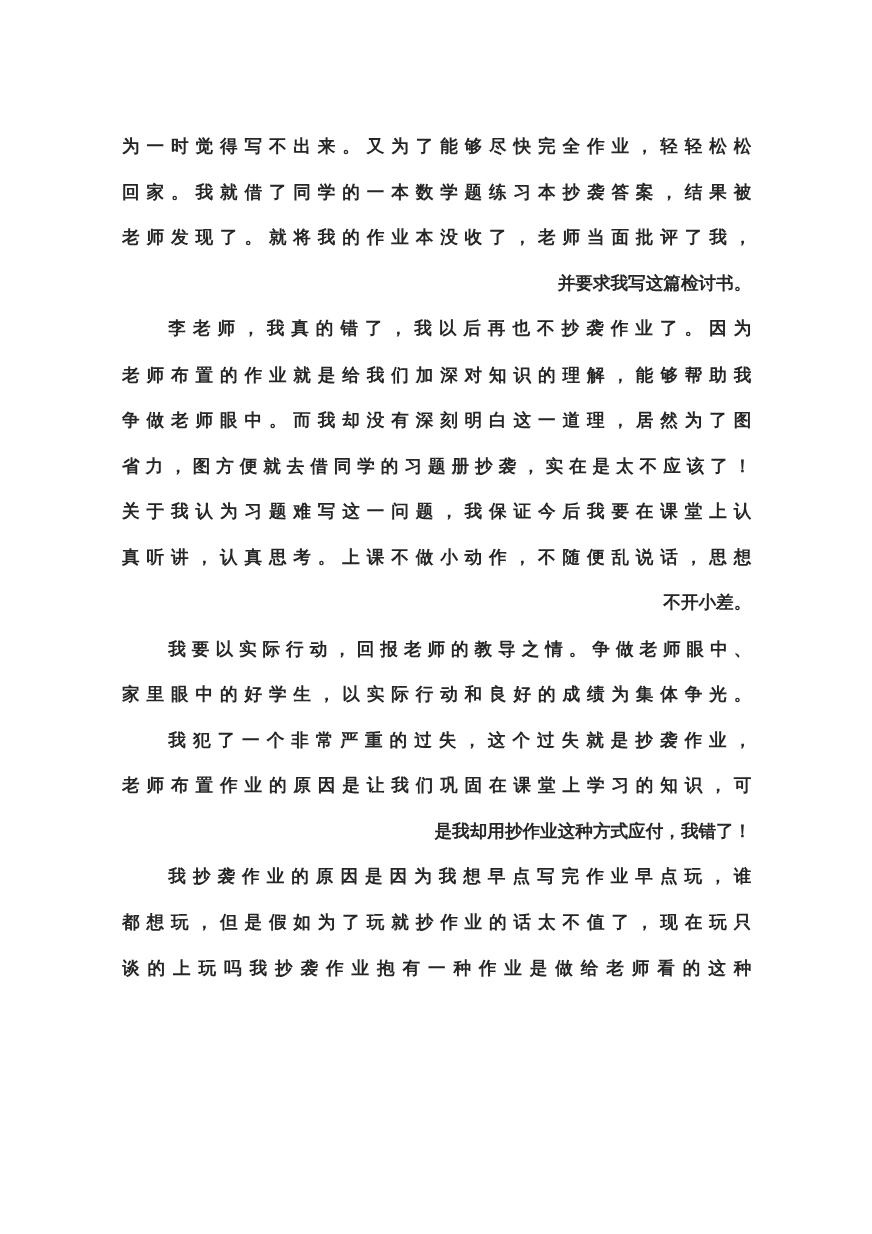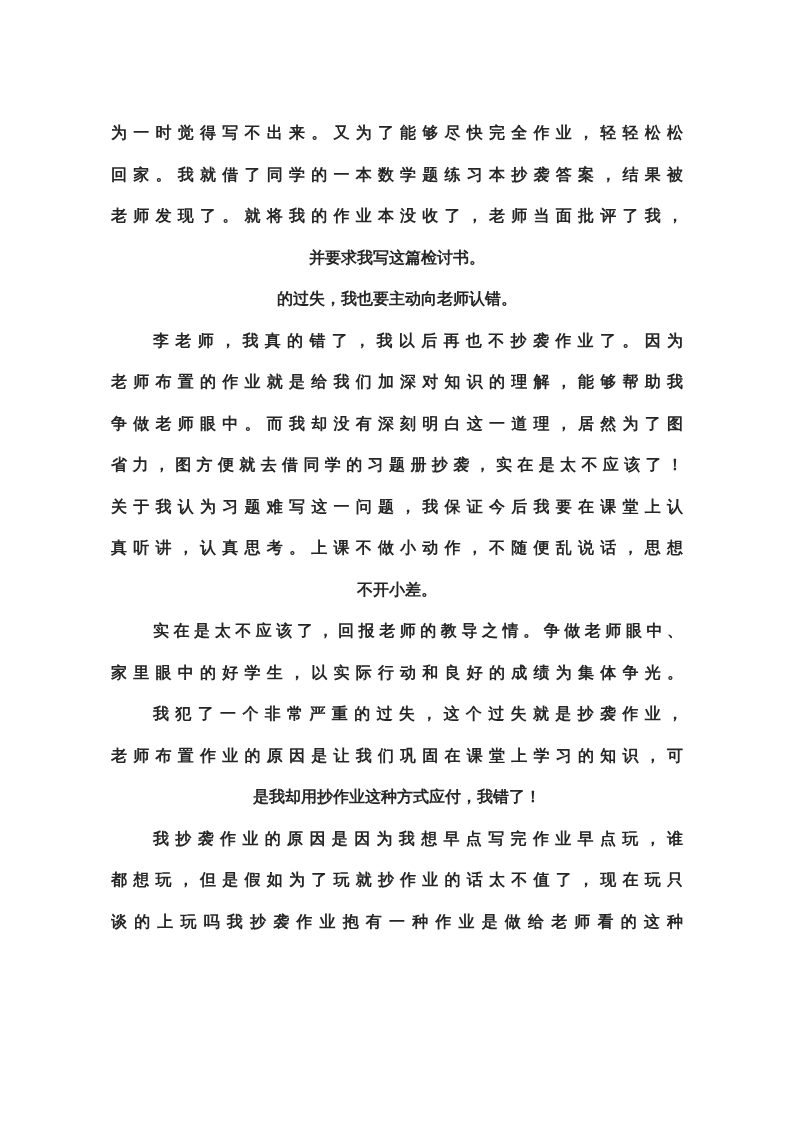--- a/index.html
+++ b/index.html
@@ -28,48 +28,47 @@
     top: 112px;
     width: 572px;
     font-size: 16px;
     line-height: 41.5px;
     color: #262626;
     font-weight: 700;
   }
   .line {
     height: 41.5px;
     overflow: hidden;
-    text-align: center;
+    text-align: right;
   }
   .line.j {
     text-align: justify;
     text-align-last: justify;
   }
   .line.ind {
     text-indent: 42px;
   }
 </style>
 </head>
 <body>
 
 <div class="page" style="background: rgb(255, 255, 255);">
   <div class="text-body" style="color: rgb(38, 38, 38);">
       <div class="line j">为一时觉得写不出来。又为了能够尽快完全作业，轻轻松松</div>
       <div class="line j">回家。我就借了同学的一本数学题练习本抄袭答案，结果被</div>
       <div class="line j">老师发现了。就将我的作业本没收了，老师当面批评了我，</div>
       <div class="line">并要求我写这篇检讨书。</div>
-      <div class="line">的过失，我也要主动向老师认错。</div>
       <div class="line j ind">李老师，我真的错了，我以后再也不抄袭作业了。因为</div>
       <div class="line j">老师布置的作业就是给我们加深对知识的理解，能够帮助我</div>
       <div class="line j">争做老师眼中。而我却没有深刻明白这一道理，居然为了图</div>
       <div class="line j">省力，图方便就去借同学的习题册抄袭，实在是太不应该了！</div>
       <div class="line j">关于我认为习题难写这一问题，我保证今后我要在课堂上认</div>
       <div class="line j">真听讲，认真思考。上课不做小动作，不随便乱说话，思想</div>
       <div class="line">不开小差。</div>
-      <div class="line j ind">实在是太不应该了，回报老师的教导之情。争做老师眼中、</div>
+      <div class="line j ind">我要以实际行动，回报老师的教导之情。争做老师眼中、</div>
       <div class="line j">家里眼中的好学生，以实际行动和良好的成绩为集体争光。</div>
       <div class="line j ind">我犯了一个非常严重的过失，这个过失就是抄袭作业，</div>
       <div class="line j">老师布置作业的原因是让我们巩固在课堂上学习的知识，可</div>
       <div class="line">是我却用抄作业这种方式应付，我错了！</div>
       <div class="line j ind">我抄袭作业的原因是因为我想早点写完作业早点玩，谁</div>
       <div class="line j">都想玩，但是假如为了玩就抄作业的话太不值了，现在玩只</div>
       <div class="line j">谈的上玩吗我抄袭作业抱有一种作业是做给老师看的这种</div>
     </div>
 </div>
 

